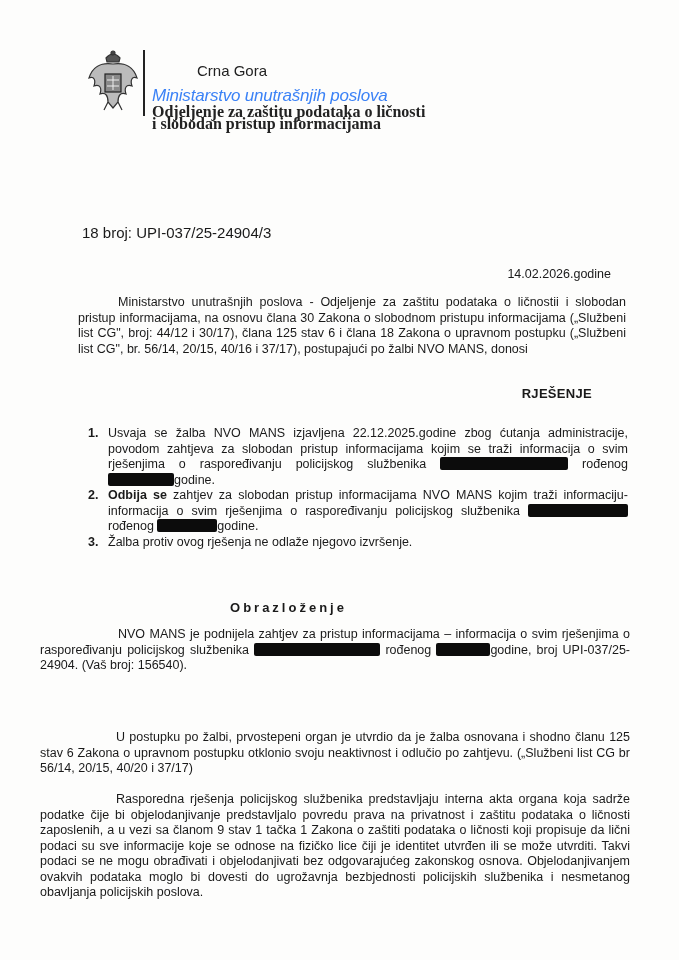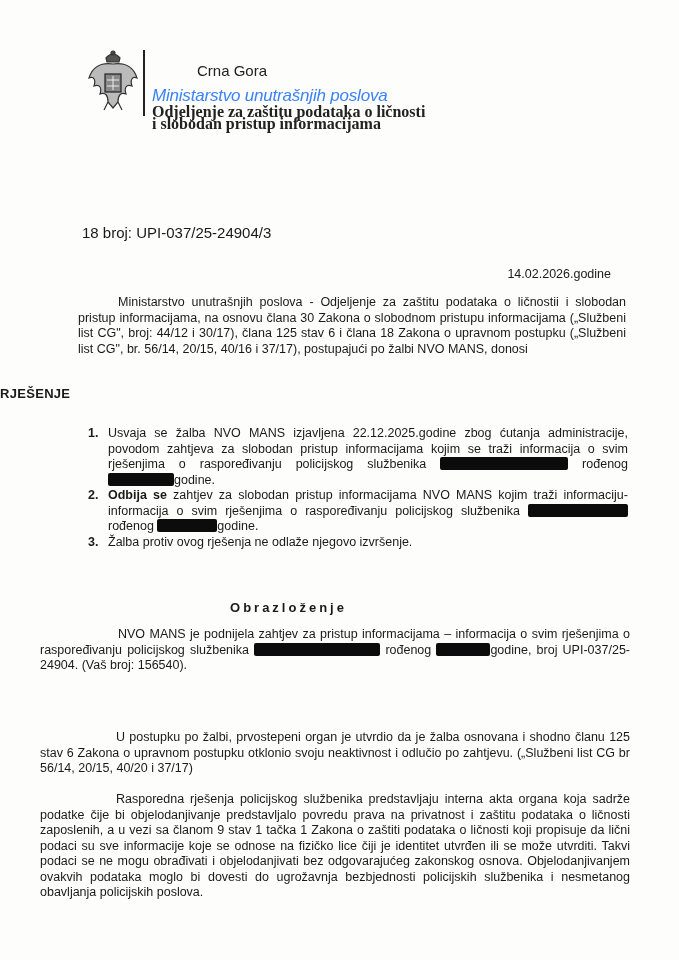--- a/index.html
+++ b/index.html
@@ -13,21 +13,21 @@
     .vline { left: 143px; top: 50px; width: 2px; height: 66px; background: #222; }
     .org-country { left: 152px; top: 62px; font-size: 15px; color: #222; margin-left: 45px; }
     .org-ministry { left: 152px; top: 86px; font-size: 17px; color: #3b82f6; letter-spacing: -0.2px; font-style: italic; }
     .org-dept { left: 152px; top: 106px; font-family: "Liberation Serif", serif; font-weight: bold; font-size: 16px; line-height: 12px; color: #222; }
     .address { right: 52px; top: 114px; text-align: right; font-size: 10.5px; line-height: 15px; color: #222; }
     .refnum { left: 82px; top: 224px; font-size: 15px; }
     .date { right: 68px; top: 267px; font-size: 12.5px; }
     .para { font-size: 12.5px; line-height: 15.5px; text-align: justify; }
     .intro { left: 78px; top: 295px; width: 548px; }
     .indent { text-indent: 40px; }
-    .h-rjesenje { left: 0; width: 592px; top: 386px; text-align: left; font-weight: bold; font-size: 13px; letter-spacing: 0.3px; }
+    .h-rjesenje { left: 0; width: 592px; top: 386px; text-align: right; font-weight: bold; font-size: 13px; letter-spacing: 0.3px; }
     .list { left: 88px; top: 426px; width: 540px; }
     .li { position: relative; padding-left: 20px; font-size: 12.5px; line-height: 15.5px; text-align: justify; }
     .li .num { position: absolute; left: 0; top: 0; font-weight: bold; }
     .h-obraz { left: 0; width: 577px; top: 600px; text-align: center; font-weight: bold; font-size: 13px; letter-spacing: 3px; }
     .obraz1 { left: 40px; top: 627px; width: 590px; }
     .obraz2 { left: 40px; top: 686px; width: 590px; }
     .obraz3 { left: 40px; top: 730px; width: 590px; }
     .obraz4 { left: 40px; top: 792px; width: 590px; }
     .redact { display: inline-block; background: #0c0c0c; height: 13px; vertical-align: -2px; border-radius: 2px; }
     .b { font-weight: bold; }

